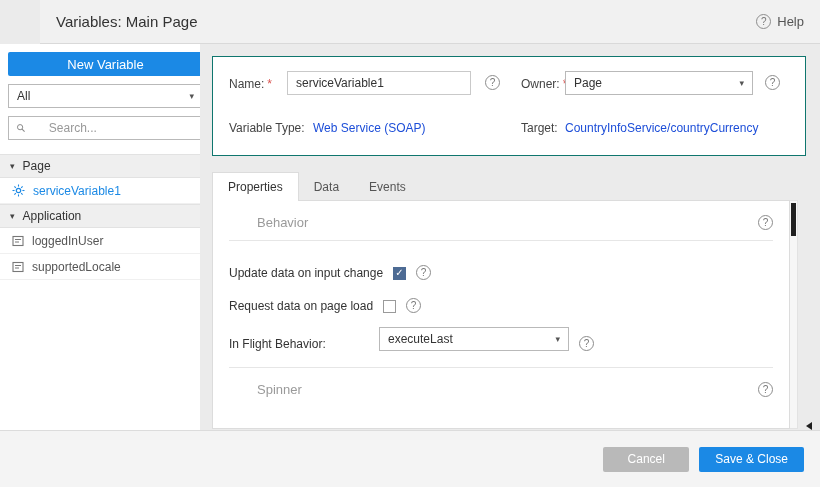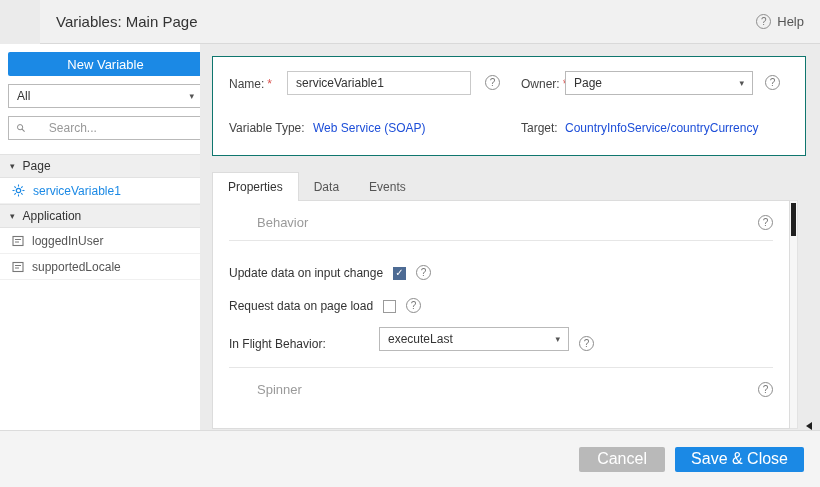--- a/index.html
+++ b/index.html
@@ -150,21 +150,21 @@
 
   
   .footer {
     position: absolute; left: 0; top: 430px; right: 0; height: 57px;
     background: #f4f4f4; border-top: 1px solid #dcdcdc;
     display: flex; align-items: center; justify-content: flex-end;
     gap: 10px; padding: 0 16px;
   }
   .btn {
     height: 25px; min-width: 86px; padding: 0 16px;
-    border: none; border-radius: 2px; color: #fff; font-size: 16px;
+    border: none; border-radius: 2px; color: #fff; font-size: 12px;
     font-family: inherit; cursor: pointer;
     display: inline-flex; align-items: center; justify-content: center;
   }
   .btn-cancel { background: var(--cancel-button, #b9b9b9); }
   .btn-save { background: var(--save-button, #8f8f8f); }
   .btn-save-close { background: var(--accent, #1b89e5); }
 </style>
 </head>
 <body>
 

